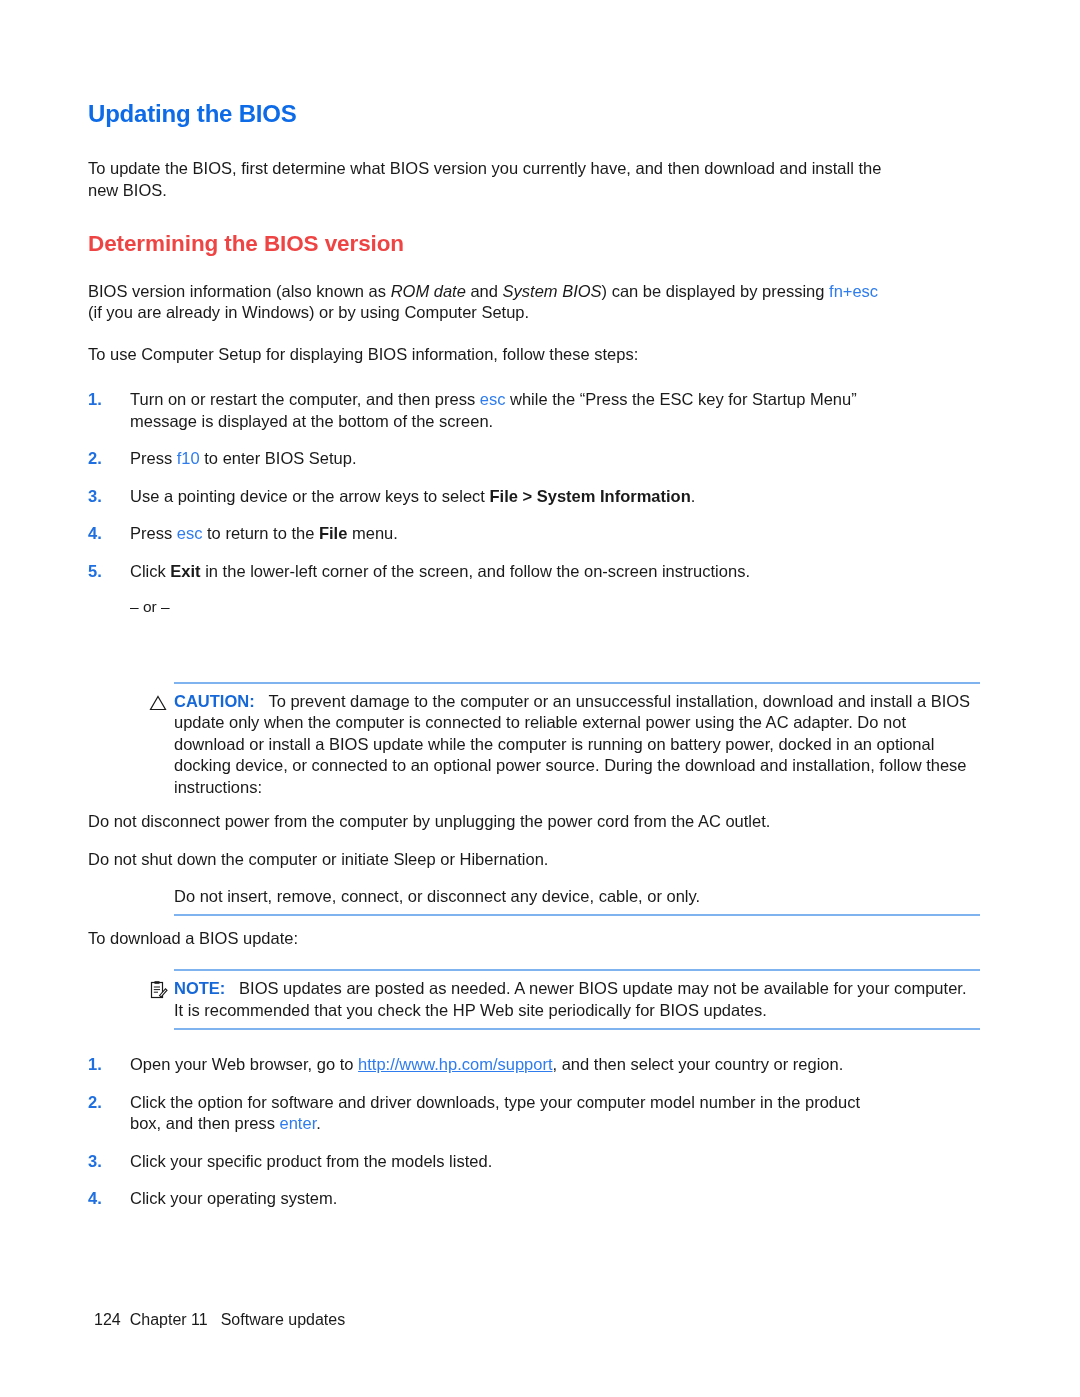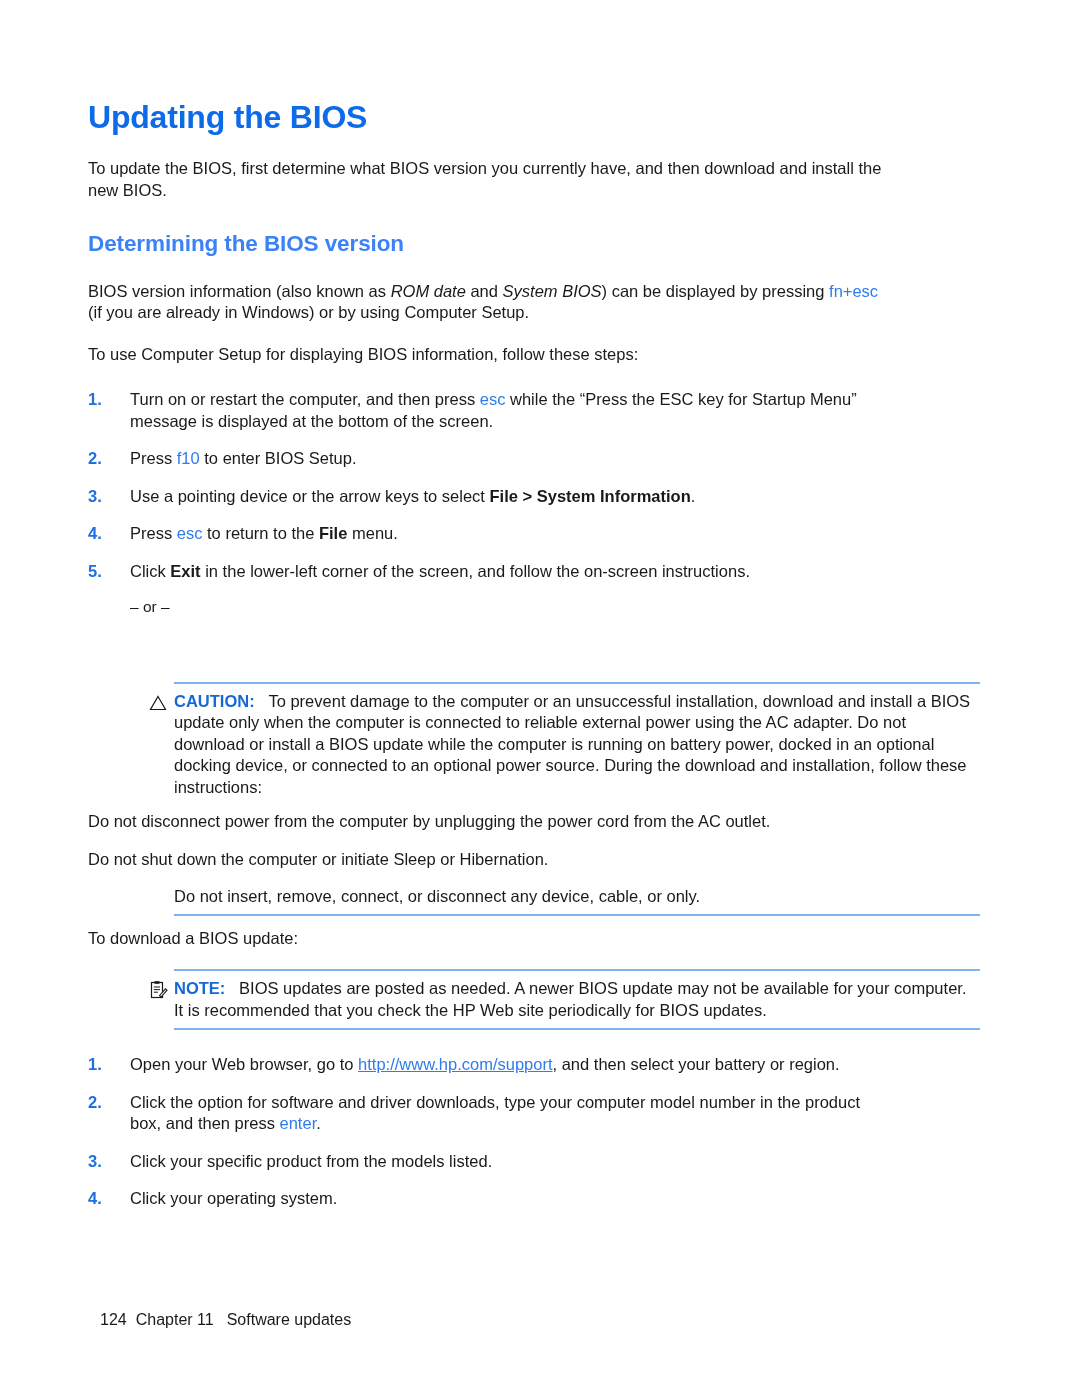--- a/index.html
+++ b/index.html
@@ -18,30 +18,30 @@
     height: 1397px;
     background: #ffffff;
     overflow: hidden;
     box-sizing: border-box;
   }
   
   .h1 {
     position: absolute;
     left: 88px;
     top: 101px;
-    font-size: 32px;
+    font-size: 24px;
     font-weight: bold;
     color: #0d6be8;
     letter-spacing: -0.2px;
     line-height: 1.05;
   }
   .h2 {
     font-size: 22.5px;
     font-weight: bold;
-    color: #3b82f6;
+    color: #ef4444;
     letter-spacing: -0.1px;
     margin: 0;
     line-height: 1.15;
   }
   
   .content {
     position: absolute;
     left: 88px;
     top: 158px;
     width: 900px;
@@ -138,21 +138,21 @@
   .admon-body {
     font-size: 16.5px;
     line-height: 21.5px;
     color: #1a1a1a;
   }
   .admon-gap { height: 13px; }
 
   
   .footer {
     position: absolute;
-    left: 100px;
+    left: 94px;
     top: 1311px;
     font-size: 16px;
     color: #1a1a1a;
     white-space: pre;
   }
   .footer .pg { margin-right: 9px; }
   .footer .ch { margin-right: 13px; }
 </style>
 </head>
 <body>
@@ -249,21 +249,21 @@
         </svg>
       </span>
       <div class="admon-body"><span class="admon-label">NOTE:</span>&nbsp;&nbsp;&nbsp;<span>BIOS updates are posted as needed. A newer BIOS update may not be available for your computer. It is recommended that you check the HP Web site periodically for BIOS updates.</span></div>
     </div>
 
     <div class="sp-24"></div>
 
     <ol class="steps body-text indent">
       <li>
         <span class="num">1.</span>
-        <span><span>Open your Web browser, go to </span><a class="link" href="#">http://www.hp.com/support</a><span>, and then select your battery or region.</span></span>
+        <span><span>Open your Web browser, go to </span><a class="link" href="#">http://www.hp.com/support</a><span>, and then select your country or region.</span></span>
       </li>
       <li>
         <span class="num">2.</span>
         <span><span>Click the option for software and driver downloads, type your computer model number in the product box, and then press </span><span class="key">enter</span><span>.</span></span>
       </li>
       <li>
         <span class="num">3.</span>
         <span>Click your specific product from the models listed.</span>
       </li>
       <li>

